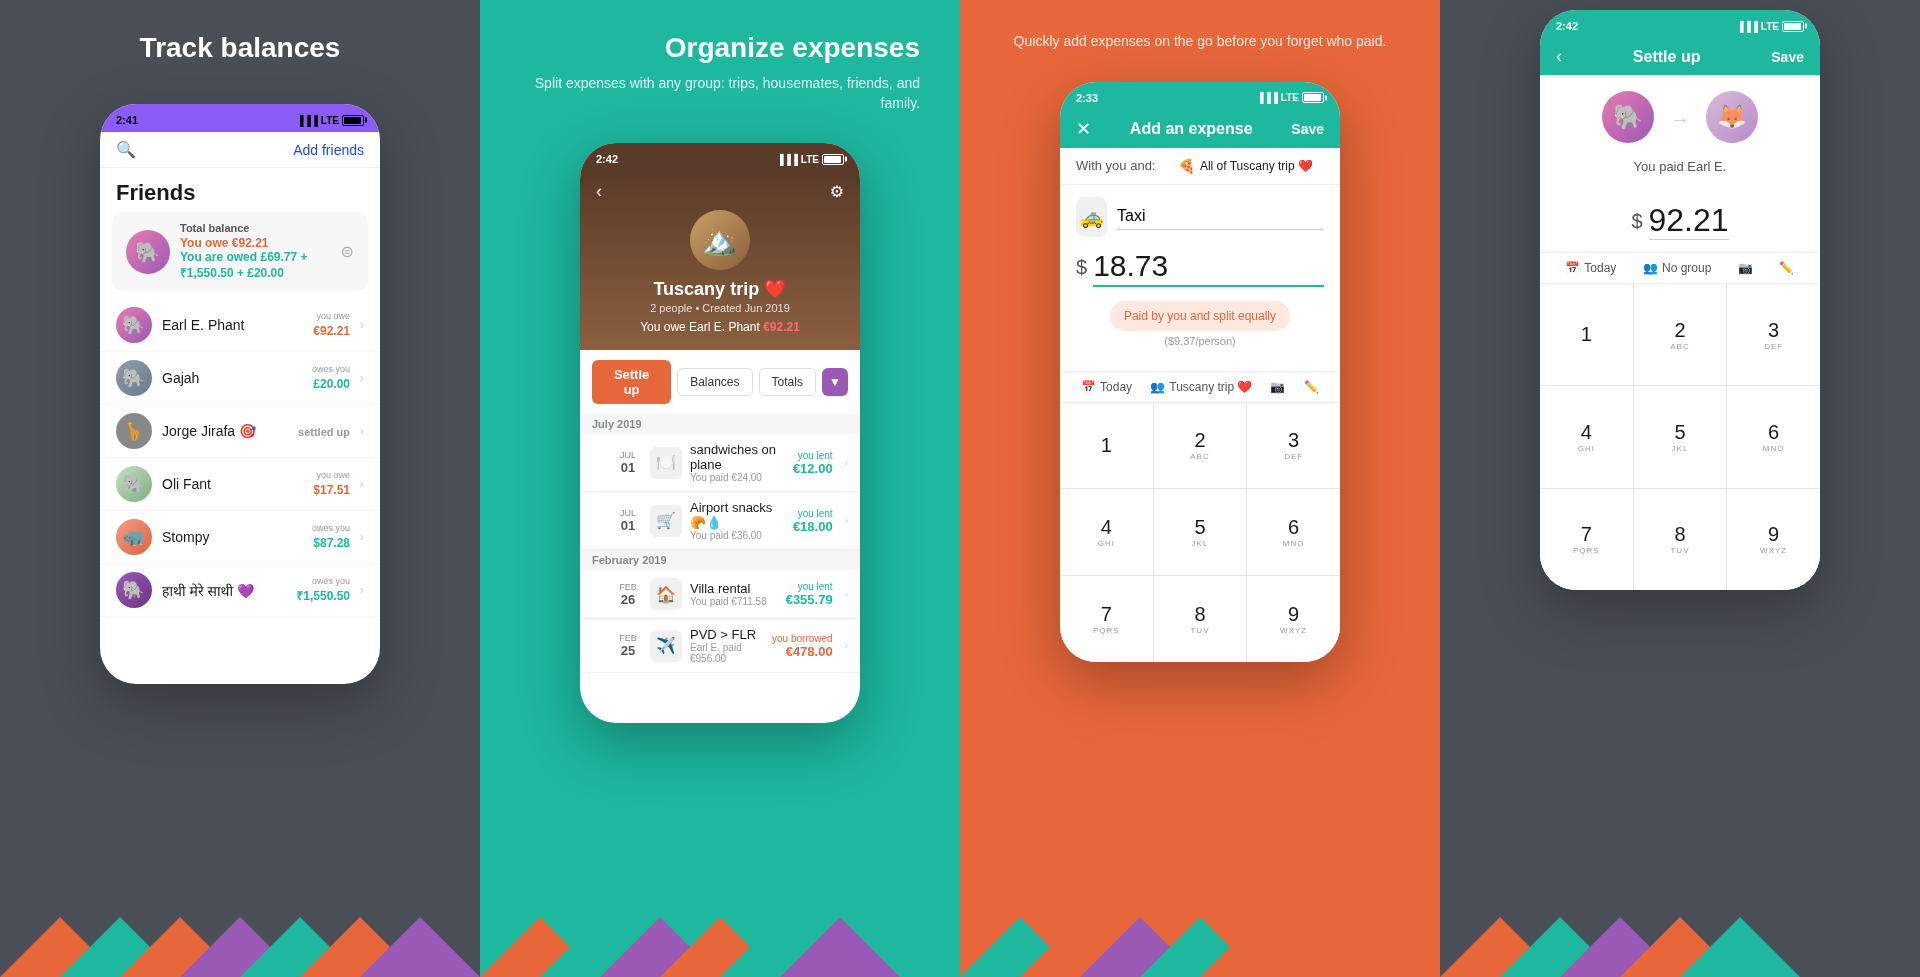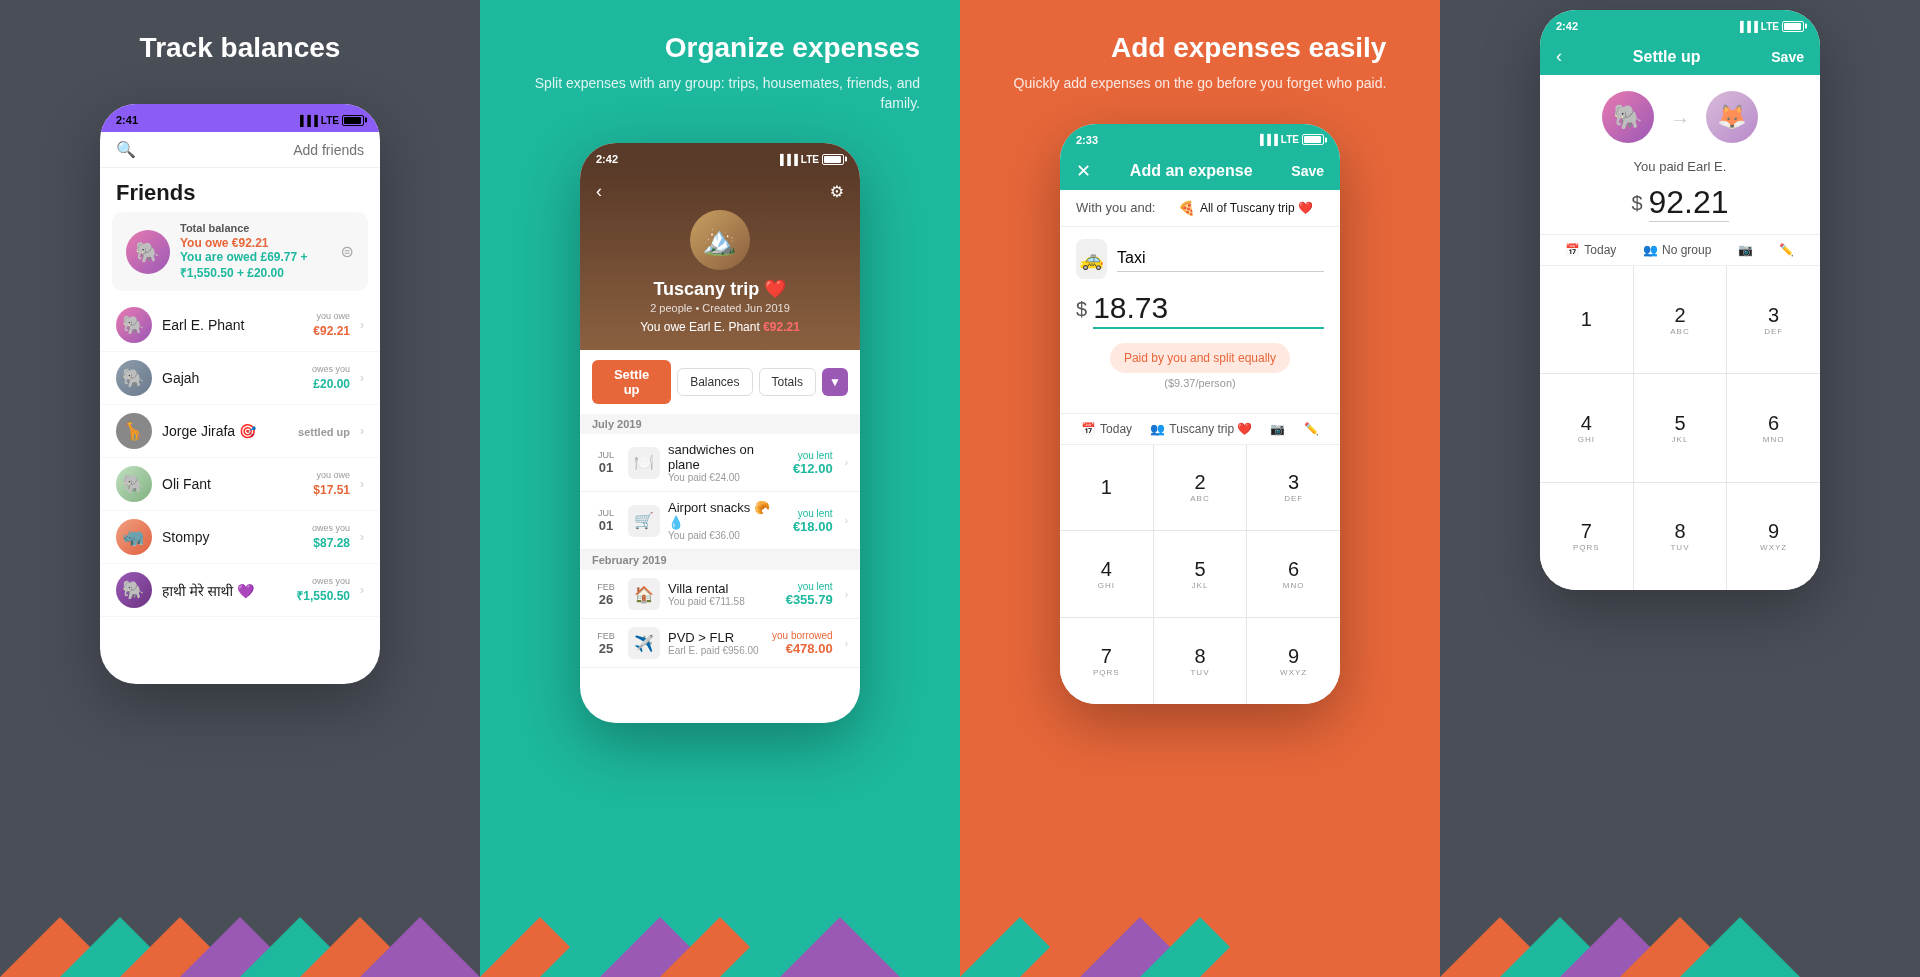--- a/index.html
+++ b/index.html
@@ -131,21 +131,21 @@
     
     .s1-toolbar {
       padding: 8px 16px;
       display: flex;
       justify-content: space-between;
       align-items: center;
       border-bottom: 1px solid #f0f0f0;
     }
     .s1-toolbar .add-friends {
       font-size: 14px;
-      color: #737373;
+      color: #1d4ed8;
       font-weight: 500;
     }
     .s1-section-title {
       padding: 12px 16px 6px;
       font-size: 22px;
       font-weight: 700;
       color: #1a1a1a;
     }
     .s1-balance-card {
       margin: 0 12px 8px;
@@ -285,20 +285,21 @@
     .s2-expense-row {
       padding: 8px 12px;
       display: flex;
       align-items: center;
       gap: 8px;
       border-bottom: 1px solid #f0f0f0;
     }
     .s2-date {
       width: 28px;
       text-align: center;
+      margin-left: 22px;
     }
     .s2-date-month { font-size: 9px; color: #888; text-transform: uppercase; }
     .s2-date-day { font-size: 13px; color: #555; font-weight: 600; }
     .s2-exp-icon {
       width: 32px; height: 32px;
       background: #f0f0f0;
       border-radius: 6px;
       display: flex; align-items: center; justify-content: center;
       font-size: 16px;
     }
@@ -462,21 +463,21 @@
       border-radius: 50%;
       background: linear-gradient(135deg, #c8a0c8, #9b59b6);
       display: flex; align-items: center; justify-content: center;
       font-size: 24px;
       opacity: 0.7;
     }
     .s4-paid-label {
       text-align: center;
       font-size: 13px;
       color: #555;
-      margin-bottom: 10px;
+      margin-bottom: 28px;
     }
     .s4-amount-row {
       display: flex;
       align-items: center;
       gap: 6px;
       justify-content: center;
       margin-bottom: 12px;
     }
     .s4-currency { font-size: 20px; color: #555; }
     .s4-amount {
@@ -767,21 +768,20 @@
       <polygon points="120,60 180,0 240,60" fill="#9b59b6"></polygon>
       <polygon points="180,60 240,0 300,60" fill="#e8673a"></polygon>
       <polygon points="240,60 300,0 360,60" fill="#1db89e"></polygon>
       <polygon points="300,60 360,0 420,60" fill="#9b59b6"></polygon>
     </svg>
   </div>
 </div>
 
 <div class="panel panel-3">
   <div class="panel-header">
-    <h1>Add expenses easily</h1>
     <p>Quickly add expenses on the go before you forget who paid.</p>
   </div>
 
   <div class="phone-container">
     <div class="phone">
       <div class="notch"></div>
       <div class="phone-status-bar" style="background:#1db89e;color:white;">
         <span class="status-left">2:33</span>
         <span class="status-right" style="color:white;">
           <span>▐▐▐</span>

